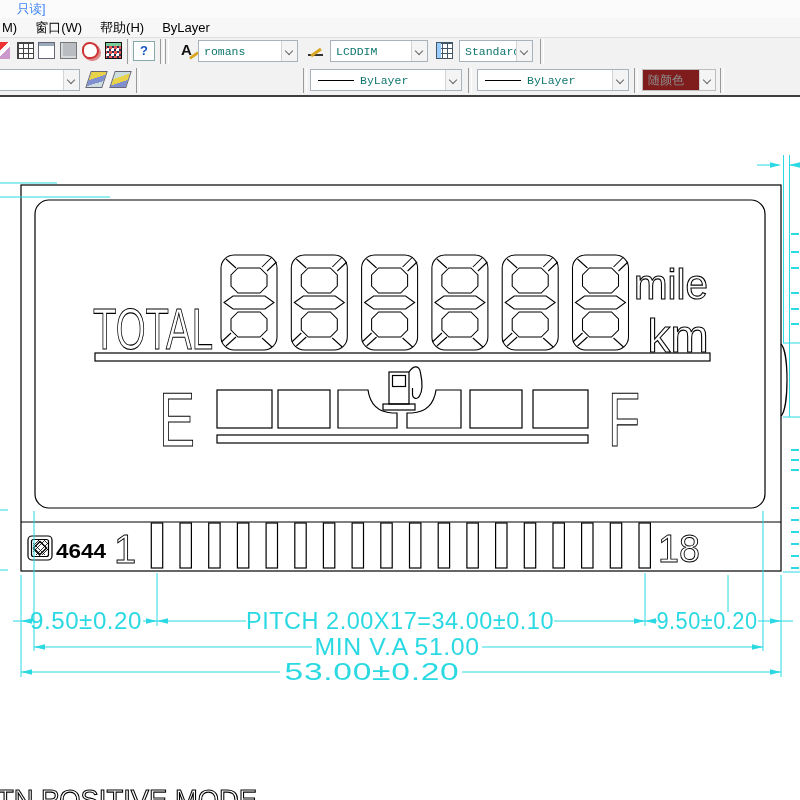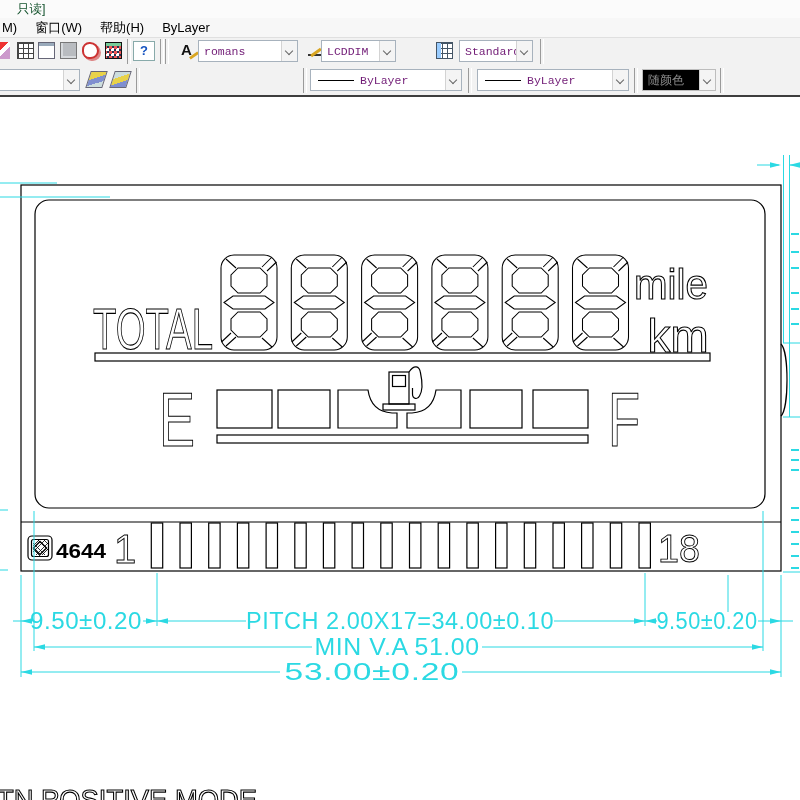--- a/index.html
+++ b/index.html
@@ -2,37 +2,37 @@
 <html style="--dim: #2bd9e3; --magenta: #e800e8;"><head>
 <meta charset="utf-8">
 <style>
   html,body{margin:0;padding:0;width:800px;height:800px;overflow:hidden;background:#fff;
     font-family:"Liberation Sans",sans-serif;-webkit-font-smoothing:antialiased;}
   #stage{position:relative;width:800px;height:800px;background:#fff;}
 
   
   #header{position:absolute;left:0;top:0;width:800px;height:97px;background:#f2f2f2;z-index:5;}
   .titlebar{position:absolute;left:0;top:0;width:800px;height:18px;background:#fbfbfb;
-    font-size:12.5px;color:#14532d;line-height:18px;}
+    font-size:12.5px;color:#3b82f6;line-height:18px;}
   .titlebar span{margin-left:17px;}
   .menubar{position:absolute;left:0;top:18px;width:800px;height:19px;background:#f7f7f7;
     border-bottom:1px solid #e0e0e0;font-size:13px;line-height:19px;color:#000;display:flex;}
   .mi{padding:0 9px;}
   .mi:first-child{padding-left:2px;}
   .tbrow{position:absolute;left:0;width:800px;height:28px;}
   .ridge{position:absolute;top:1px;height:25px;width:2px;border-left:1px solid #9a9a9a;border-right:1px solid #fff;}
   .tbi{position:absolute;top:4px;width:17px;height:17px;box-sizing:border-box;}
   .combo{position:absolute;top:2px;height:22px;background:#fff;border:1px solid #a7b2bd;
-    box-sizing:border-box;display:flex;align-items:center;font-size:12px;color:#701a75;padding-left:5px;}
+    box-sizing:border-box;display:flex;align-items:center;font-size:12px;color:#0f766e;padding-left:5px;}
   .cval{flex:1;white-space:nowrap;overflow:hidden;}
   .mono{font-family:"Liberation Mono",monospace;font-size:11.5px;}
   .carrow{width:15px;height:100%;border-left:1px solid #d3d3d3;background:#f4f4f4;position:relative;flex:none;}
   .carrow::after{content:"";position:absolute;left:4px;top:7px;width:5px;height:5px;
     border-left:1.5px solid #666;border-bottom:1.5px solid #666;transform:rotate(-45deg);}
-  .combo.disabled{background:#000000;color:#8d8d8d;border-color:#bdbdbd;}
+  .combo.disabled{background:#7f1d1d;color:#8d8d8d;border-color:#bdbdbd;}
   .swatch{width:10px;height:10px;background:var(--magenta,#e800e8);border:1px solid #555;margin-right:4px;flex:none;}
   .ltline{width:36px;height:1px;background:#000;margin:0 6px 0 2px;flex:none;}
   .canvas-edge{position:absolute;left:0;top:95px;width:800px;height:2px;background:#3e3e3e;}
 
   
   .icon-partial{background:linear-gradient(135deg,#e33 30%,#fff 30%,#fff 55%,#c9c 55%);width:10px;}
   .icon-grid{background:#fff;border:1px solid #444;
     background-image:linear-gradient(#444 1px,transparent 1px),linear-gradient(90deg,#444 1px,transparent 1px);
     background-size:5px 5px;}
   .icon-docarrow{background:#fff;border:1px solid #667;box-shadow:inset 0 3px 0 #9ab;}
@@ -263,21 +263,21 @@
       <div class="tbi icon-help" style="left:133px">?</div>
       <div class="ridge" style="left:160px"></div>
       <div class="ridge" style="left:165px"></div>
 
       <div class="tbi icon-atext" style="left:181px">A</div>
       <div class="combo" style="left:198px;width:100px">
         <span class="cval mono">romans</span>
         <span class="carrow"></span>
       </div>
       <div class="tbi icon-dimstyle" style="left:307px"></div>
-      <div class="combo" style="left:321px;width:75px">
+      <div class="combo" style="left:330px;width:98px">
         <span class="cval mono">LCDDIM</span>
         <span class="carrow"></span>
       </div>
       <div class="tbi icon-table" style="left:436px"></div>
       <div class="combo" style="left:459px;width:74px">
         <span class="cval mono">Standard</span>
         <span class="carrow"></span>
       </div>
       <div class="ridge" style="left:540px"></div>
     </div>

